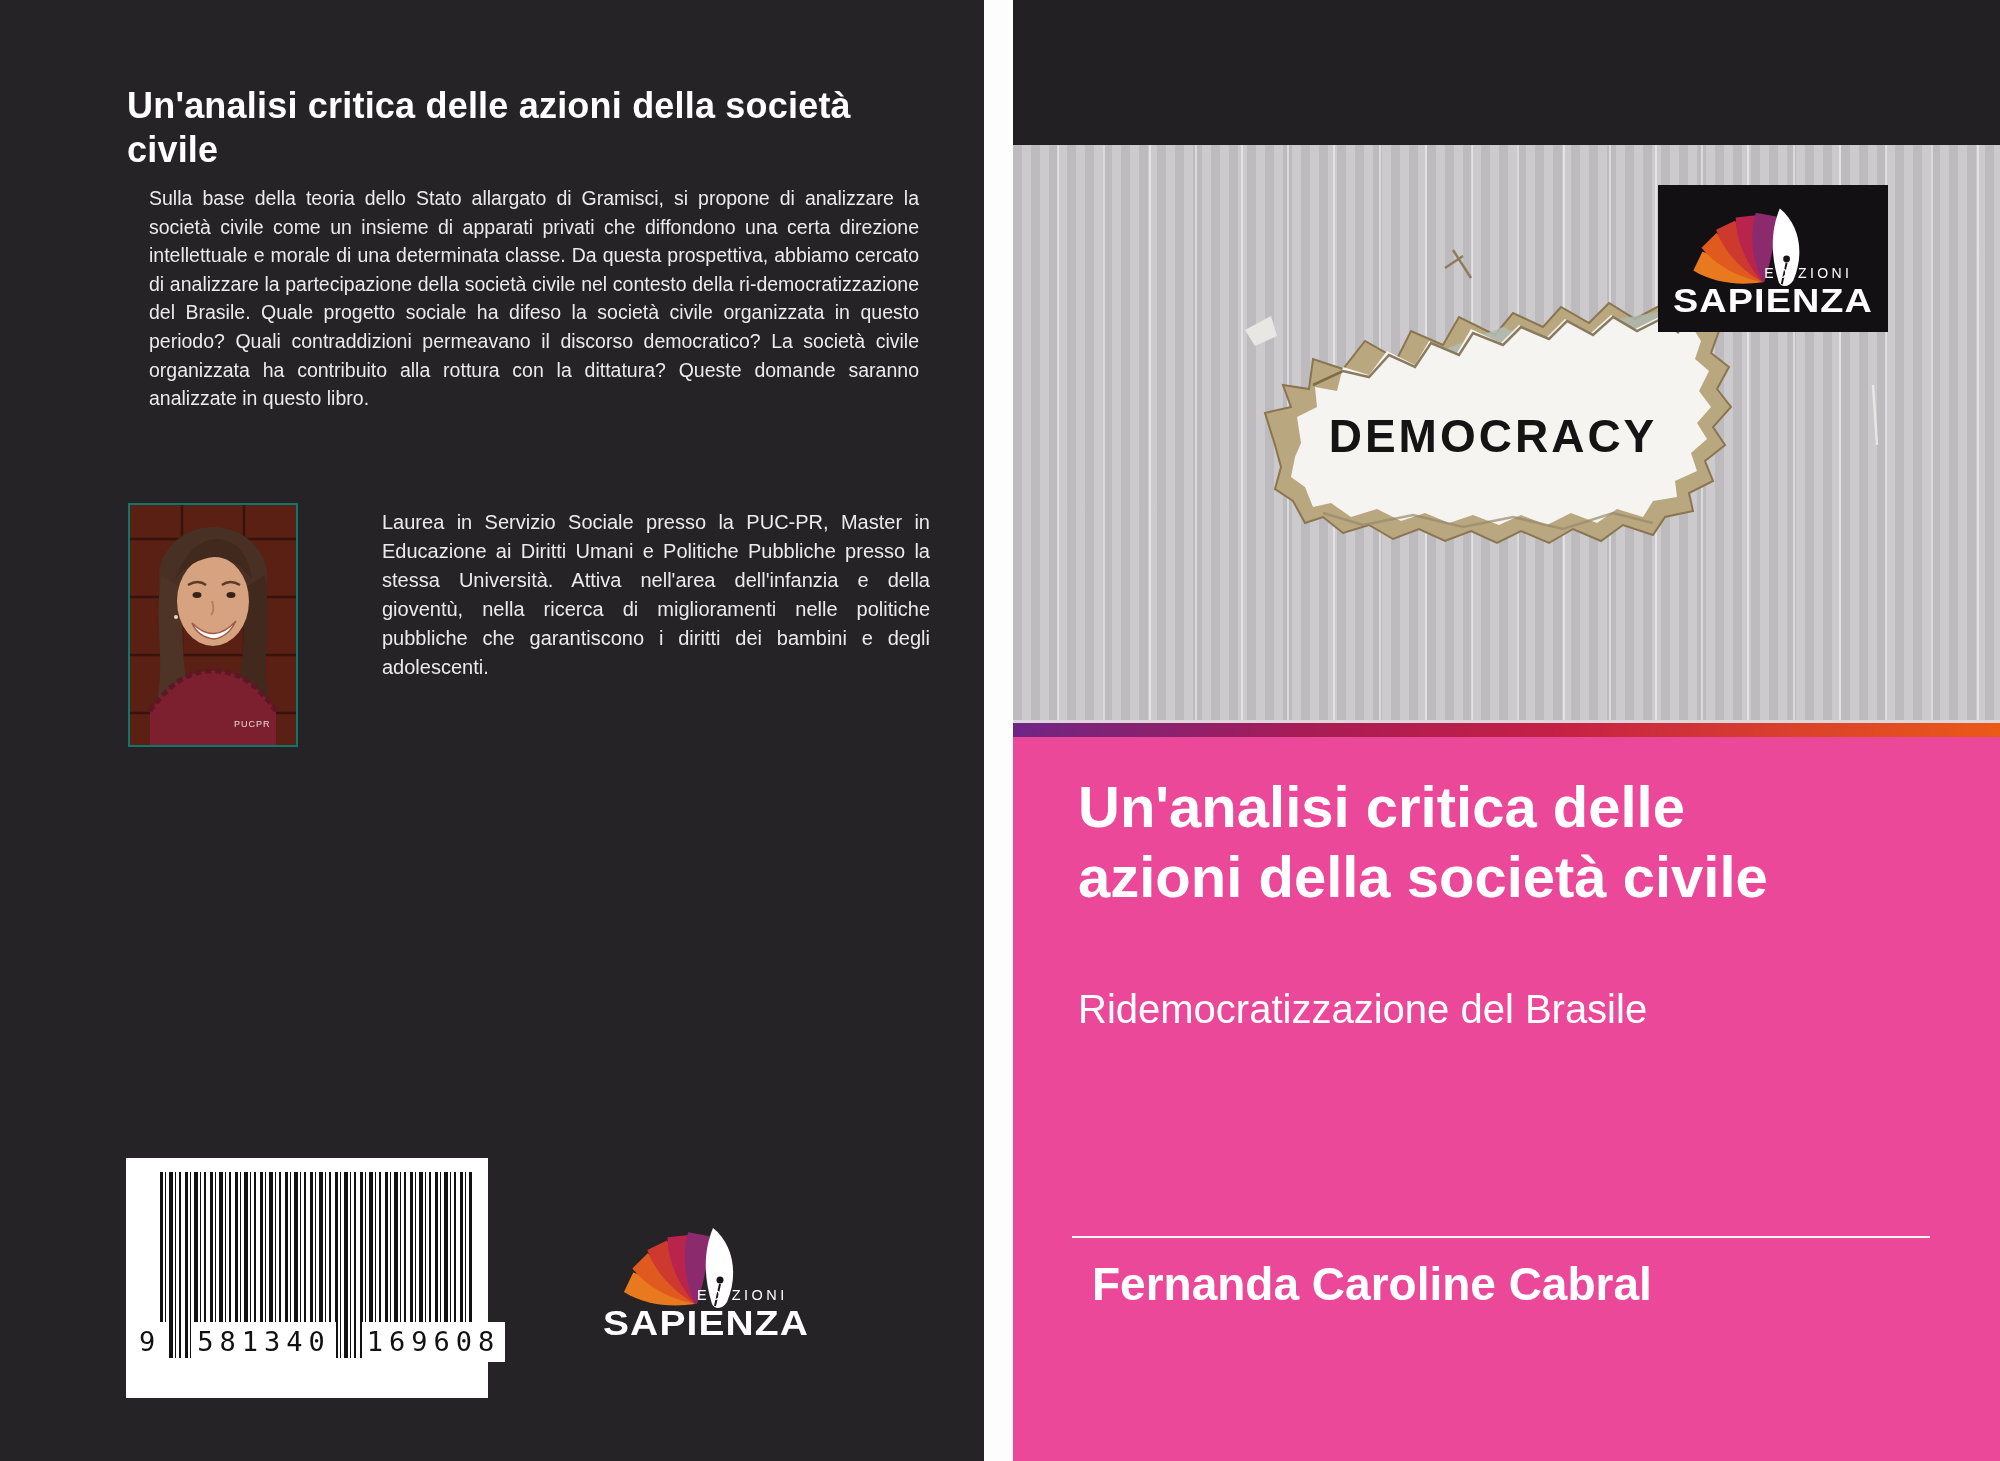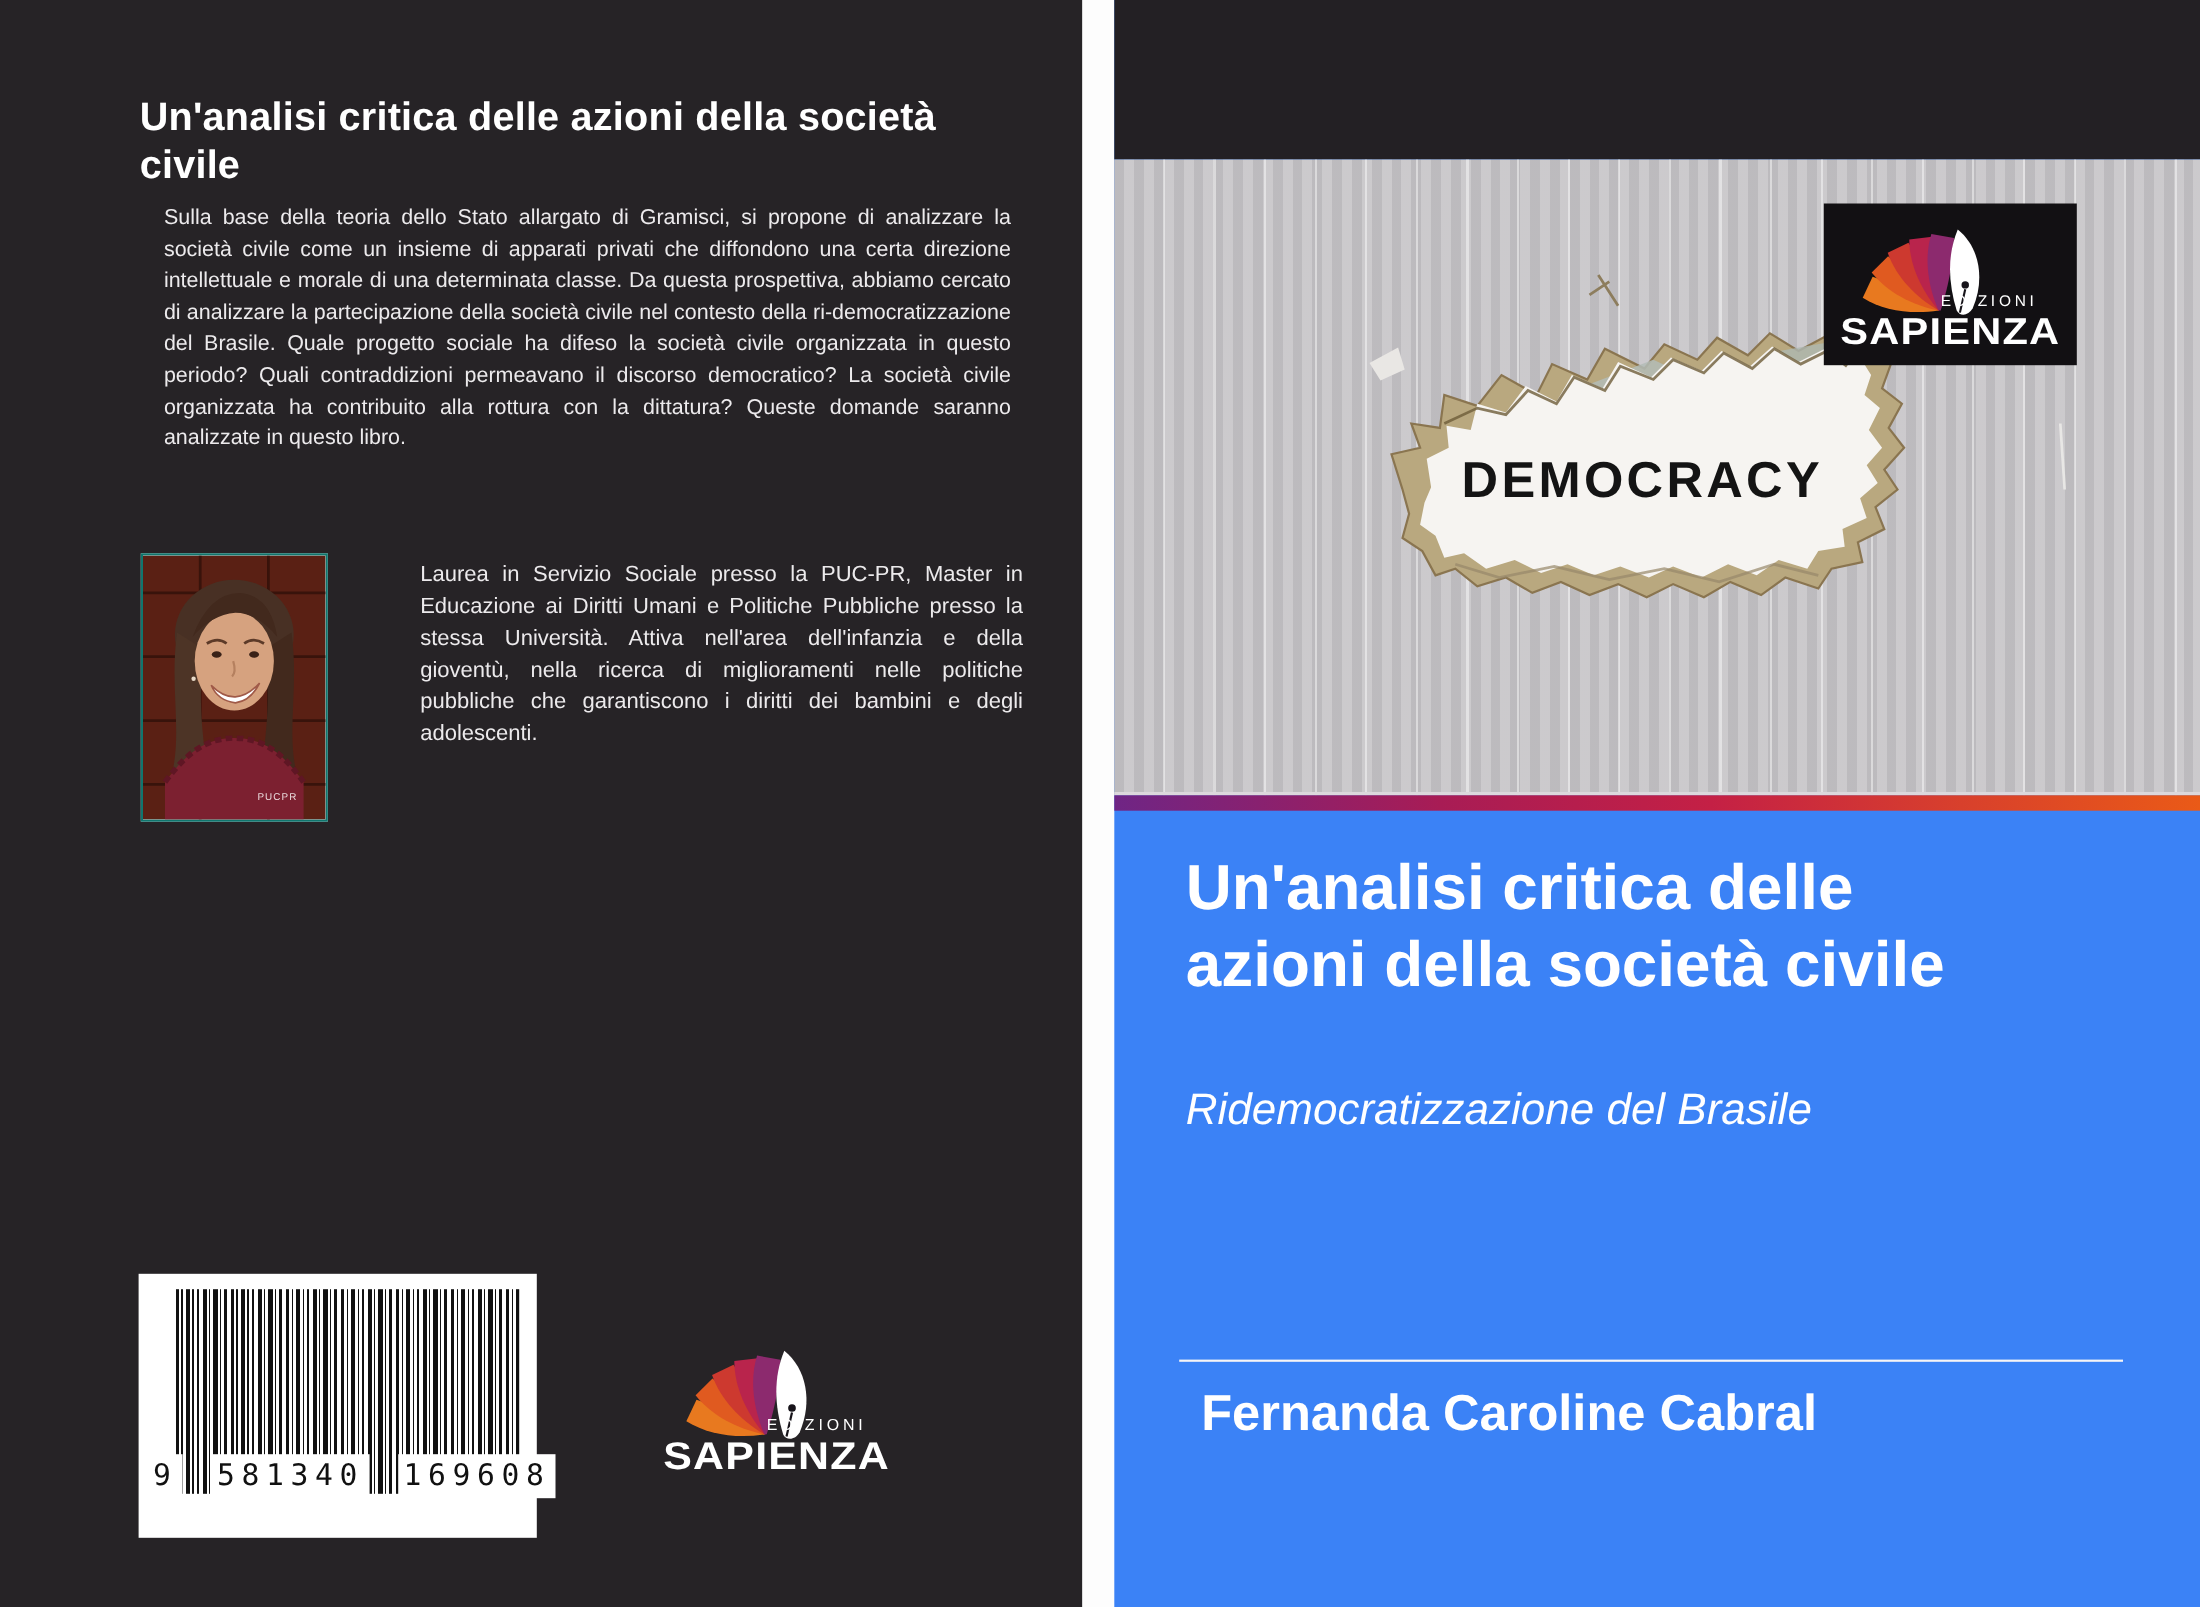--- a/index.html
+++ b/index.html
@@ -22,38 +22,38 @@
           #111 0 3px,#fff 3px 5px,#111 5px 6px,#fff 6px 9px,#111 9px 13px,
           #fff 13px 15px,#111 15px 16px,#fff 16px 19px,#111 19px 21px,#fff 21px 25px);}
   .digits{position:absolute;left:8px;top:164px;height:40px;display:flex;gap:26px;
           font-family:"DejaVu Sans Mono",monospace;font-size:27px;color:#111;}
   .digits span{background:#fff;padding:0 5px;letter-spacing:6px;line-height:40px;}
   
   .logo-back{position:absolute;left:600px;top:1212px;width:212px;height:135px;}
   
   .spine{position:absolute;left:984px;top:0;width:29px;height:1461px;background:#fdfdfd;}
   
-  .front{position:absolute;left:1013px;top:0;width:987px;height:1461px;background:#3b82f6;}
+  .front{position:absolute;left:1013px;top:0;width:987px;height:1461px;background:#ec4899;}
   .front-top{position:absolute;left:0;top:0;width:987px;height:145px;background:#232024;}
   .photo-area{position:absolute;left:0;top:145px;width:987px;height:578px;
       background:
         repeating-linear-gradient(90deg,rgba(255,255,255,0) 0 44px,rgba(255,255,255,.45) 44px 46px),
         repeating-linear-gradient(90deg,rgba(120,120,125,.12) 0 9px,rgba(255,255,255,.10) 9px 18px),
         #c6c4c7;}
   .torn-svg{position:absolute;left:0;top:0;width:987px;height:578px;}
   .logo-box{position:absolute;left:645px;top:40px;width:230px;height:147px;background:#121013;
             display:flex;align-items:center;justify-content:center;}
   .logo-front{width:206px;height:131px;}
   .photo-edge{position:absolute;left:0;top:720px;width:987px;height:3px;background:#dcd8dc;}
   .grad-strip{position:absolute;left:0;top:723px;width:987px;height:14px;
       background:linear-gradient(90deg,#6f2585 0%,#a81c55 30%,#c42045 55%,#d8402c 78%,#ea5a17 100%);}
   .f-title{position:absolute;left:65px;top:772px;width:740px;color:#fff;
            font-size:58px;font-weight:bold;line-height:70px;}
   .f-subtitle{position:absolute;left:65px;top:985px;width:800px;color:#fff;
-              font-size:40px;font-style:italic;line-height:48px;}
+              font-size:40px;line-height:48px;}
   .f-rule{position:absolute;left:59px;top:1236px;width:858px;height:2px;background:#f5f4f6;}
   .f-author{position:absolute;left:65px;top:1256px;width:860px;color:#fff;
             font-size:46px;font-weight:bold;line-height:56px;margin-left:14px;}
   svg text{font-family:"Liberation Sans",sans-serif;}
   .hidden-defs{position:absolute;width:0;height:0;overflow:hidden;}
 </style>
 </head>
 <body>
 
 <svg class="hidden-defs" aria-hidden="true">

